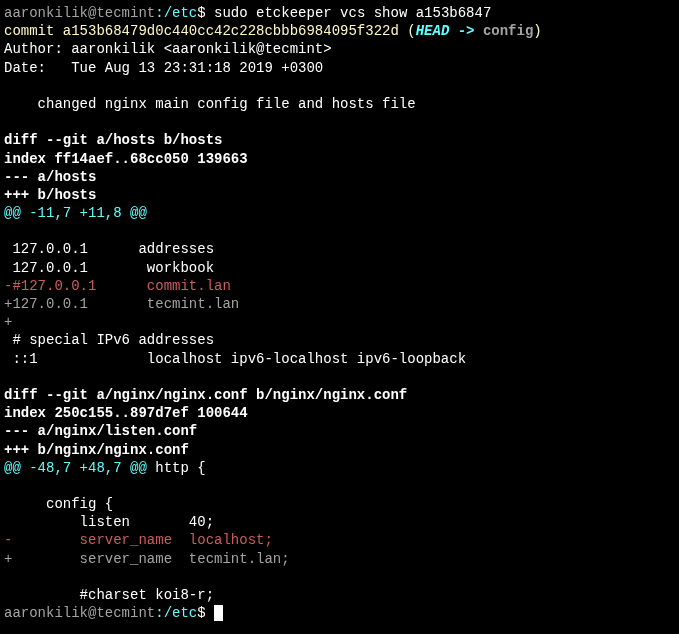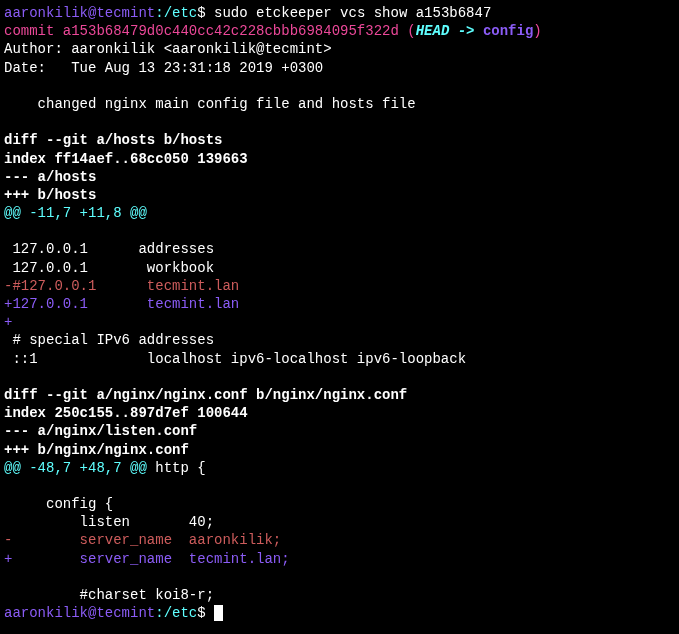--- a/index.html
+++ b/index.html
@@ -7,22 +7,22 @@
       color: #fff;
       font-family: 'Consolas', 'Monaco', 'Courier New', monospace;
       font-size: 14px;
       margin: 0;
       padding: 4px;
       line-height: 1.3;
       white-space: pre;
       width: 679px;
       box-sizing: border-box;
     }
-    .green { color: #8b5cf6; }
-    .yellow { color: #ec4899; font-family: Liberation Mono, monospace; }
+    .green { color: #a3a3a3; }
+    .yellow { color: #fef9c3; font-family: Liberation Mono, monospace; }
     .cyan { color: #5fffff; }
     .cyan-bold { color: #5fffff; font-weight: bold; font-style: italic; }
     .red { color: #cd5c5c; }
     .bold { font-weight: bold; }
     .cursor {
       display: inline-block;
       background: #fff;
       width: 9px;
       height: 16px;
       vertical-align: text-bottom;
@@ -37,30 +37,30 @@
 <span>    changed nginx main config file and hosts file</span>
 <span></span>
 <span class="bold">diff --git a/hosts b/hosts</span>
 <span class="bold">index ff14aef..68cc050 139663</span>
 <span class="bold">--- a/hosts</span>
 <span class="bold">+++ b/hosts</span>
 <span class="cyan">@@ -11,7 +11,8 @@</span>
 <span></span>
 <span> 127.0.0.1      addresses</span>
 <span> 127.0.0.1       workbook</span>
-<span class="red">-#127.0.0.1      tecmint.lan</span>
+<span class="red">-#127.0.0.1      commit.lan</span>
 <span class="green">+127.0.0.1       tecmint.lan</span>
 <span class="green">+</span>
 <span> # special IPv6 addresses</span>
 <span> ::1             localhost ipv6-localhost ipv6-loopback</span>
 <span></span>
 <span class="bold">diff --git a/nginx/nginx.conf b/nginx/nginx.conf</span>
 <span class="bold">index 250c155..897d7ef 100644</span>
 <span class="bold">--- a/nginx/listen.conf</span>
 <span class="bold">+++ b/nginx/nginx.conf</span>
 <span><span class="cyan">@@ -48,7 +48,7 @@</span><span> http {</span></span>
 <span></span>
 <span>     config {</span>
 <span>         listen       40;</span>
-<span class="red">-        server_name  aaronkilik;</span>
+<span class="red">-        server_name  localhost;</span>
 <span class="green">+        server_name  tecmint.lan;</span>
 <span></span>
 <span>         #charset koi8-r;</span>
 <span><span class="green">aaronkilik@tecmint</span><span class="cyan">:/etc</span><span>$ </span><span class="cursor"></span></span></div>
 </body></html>

